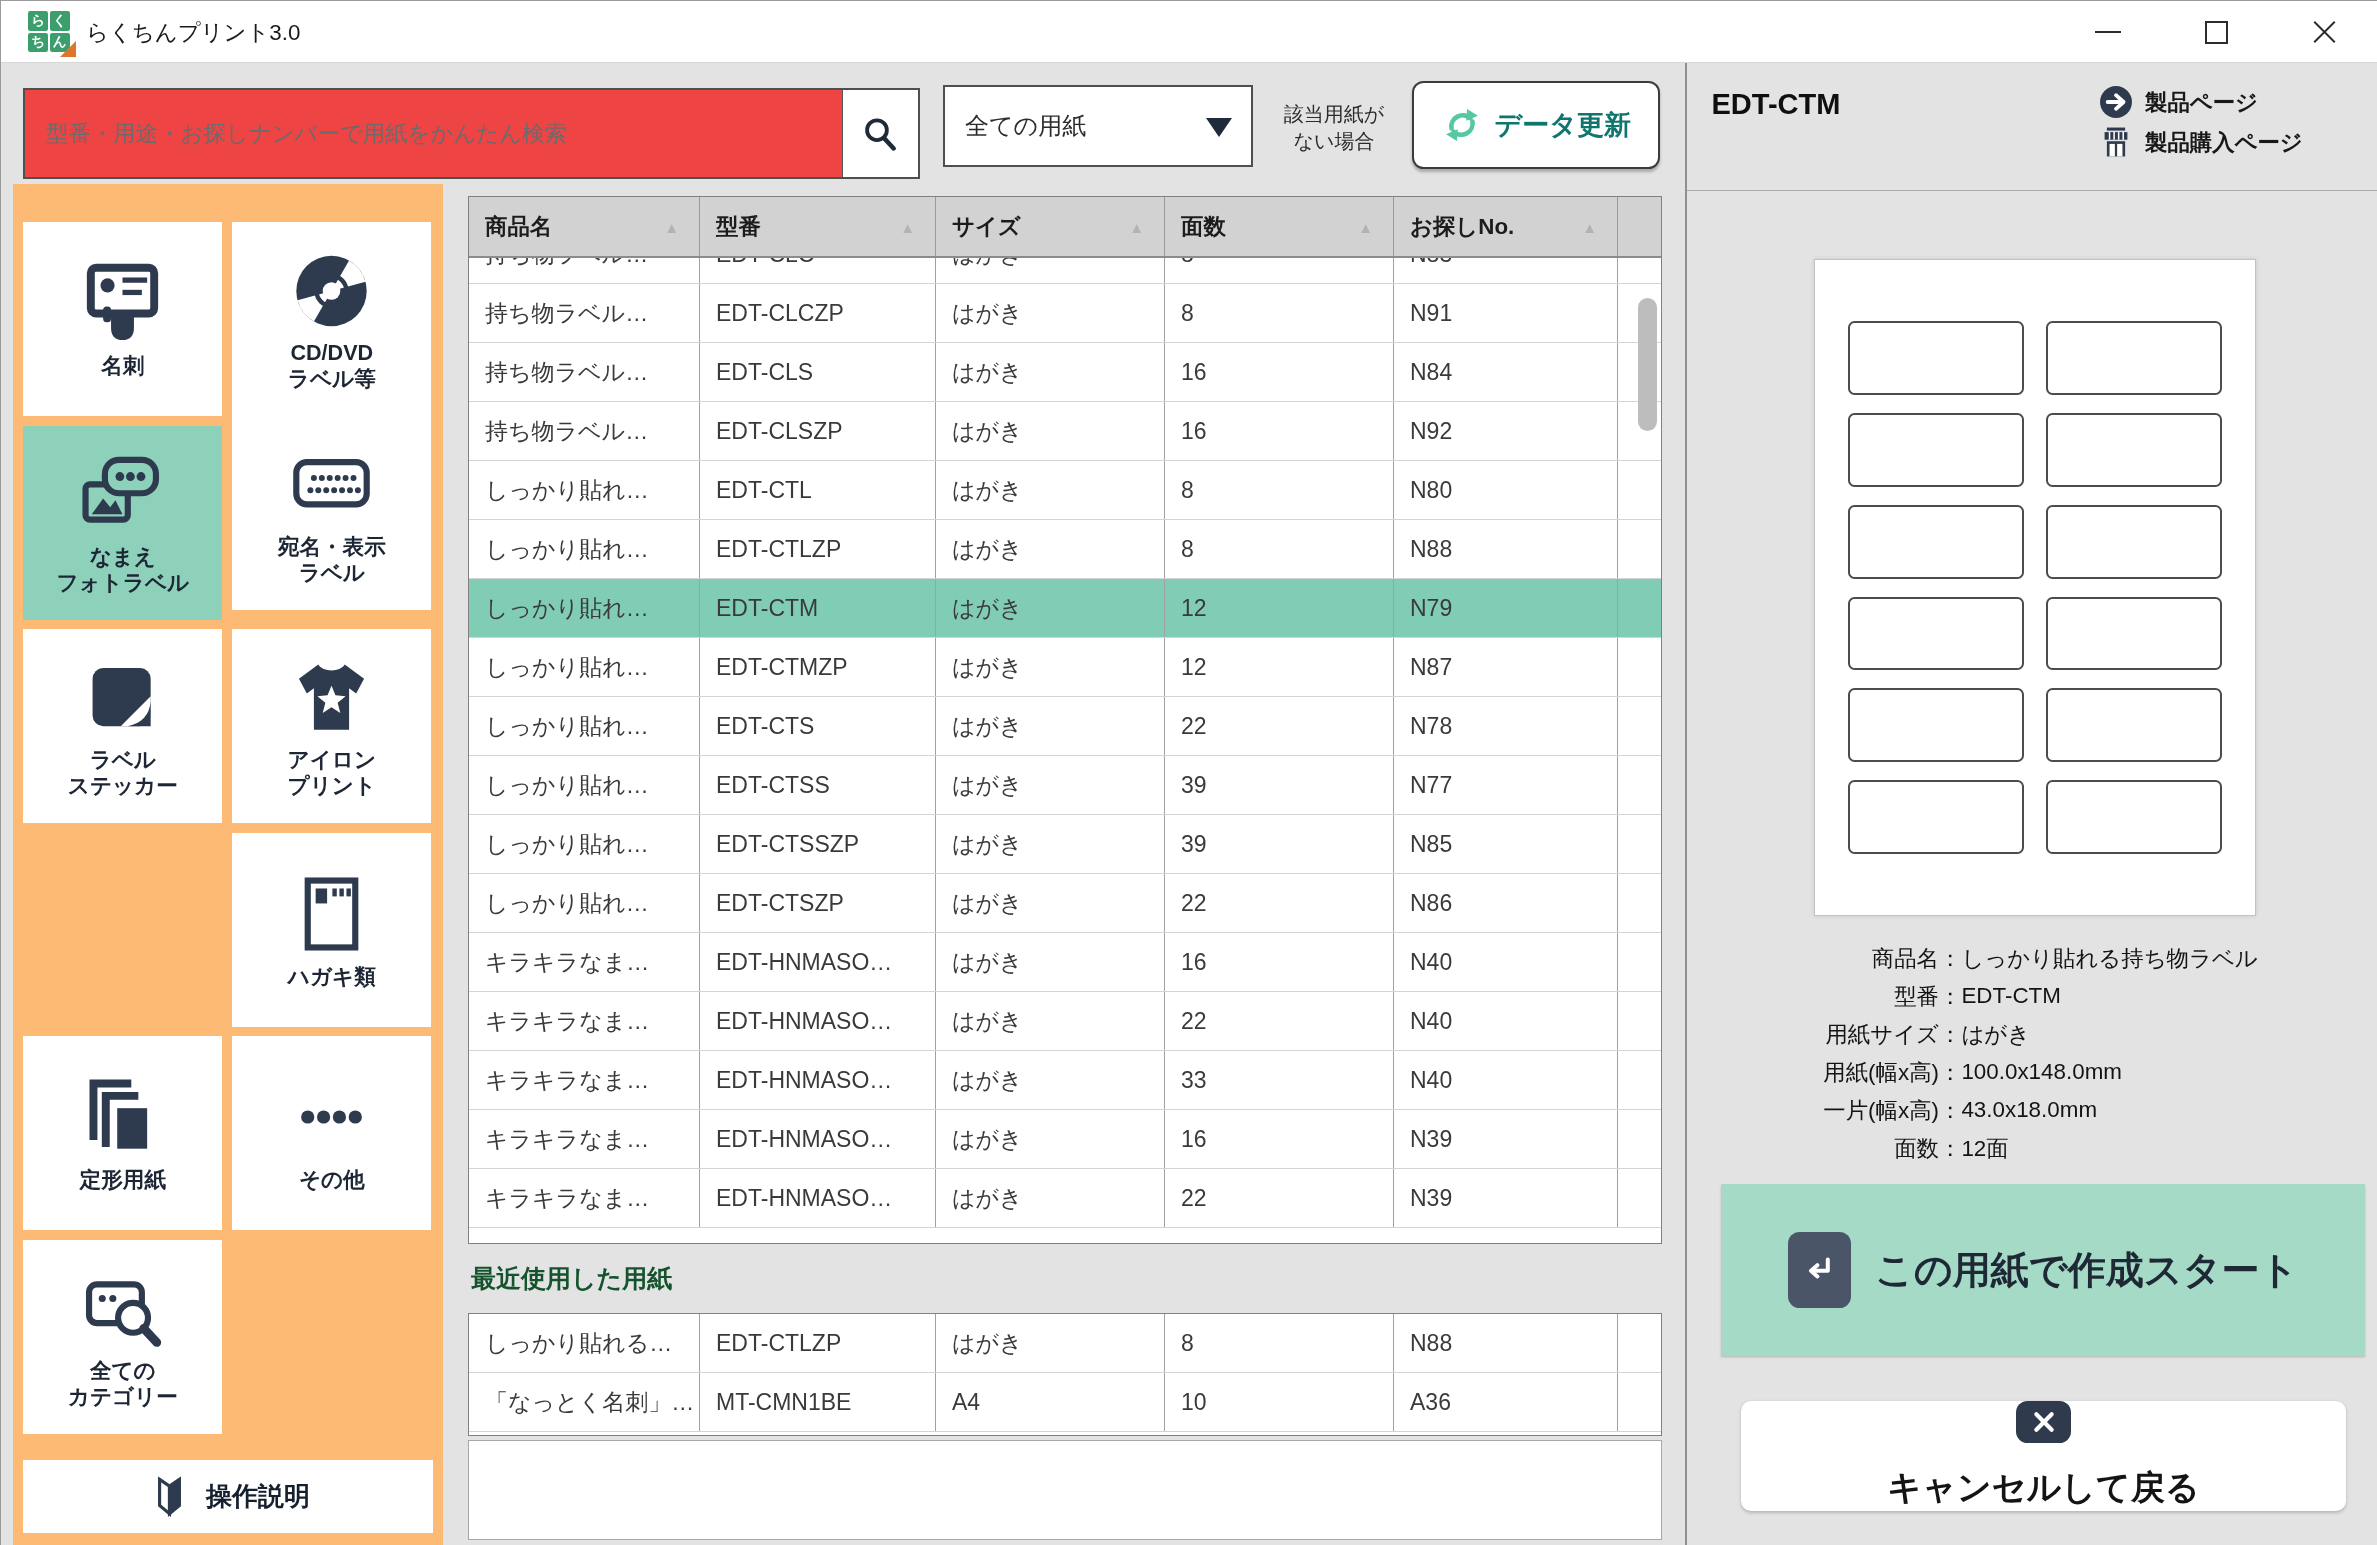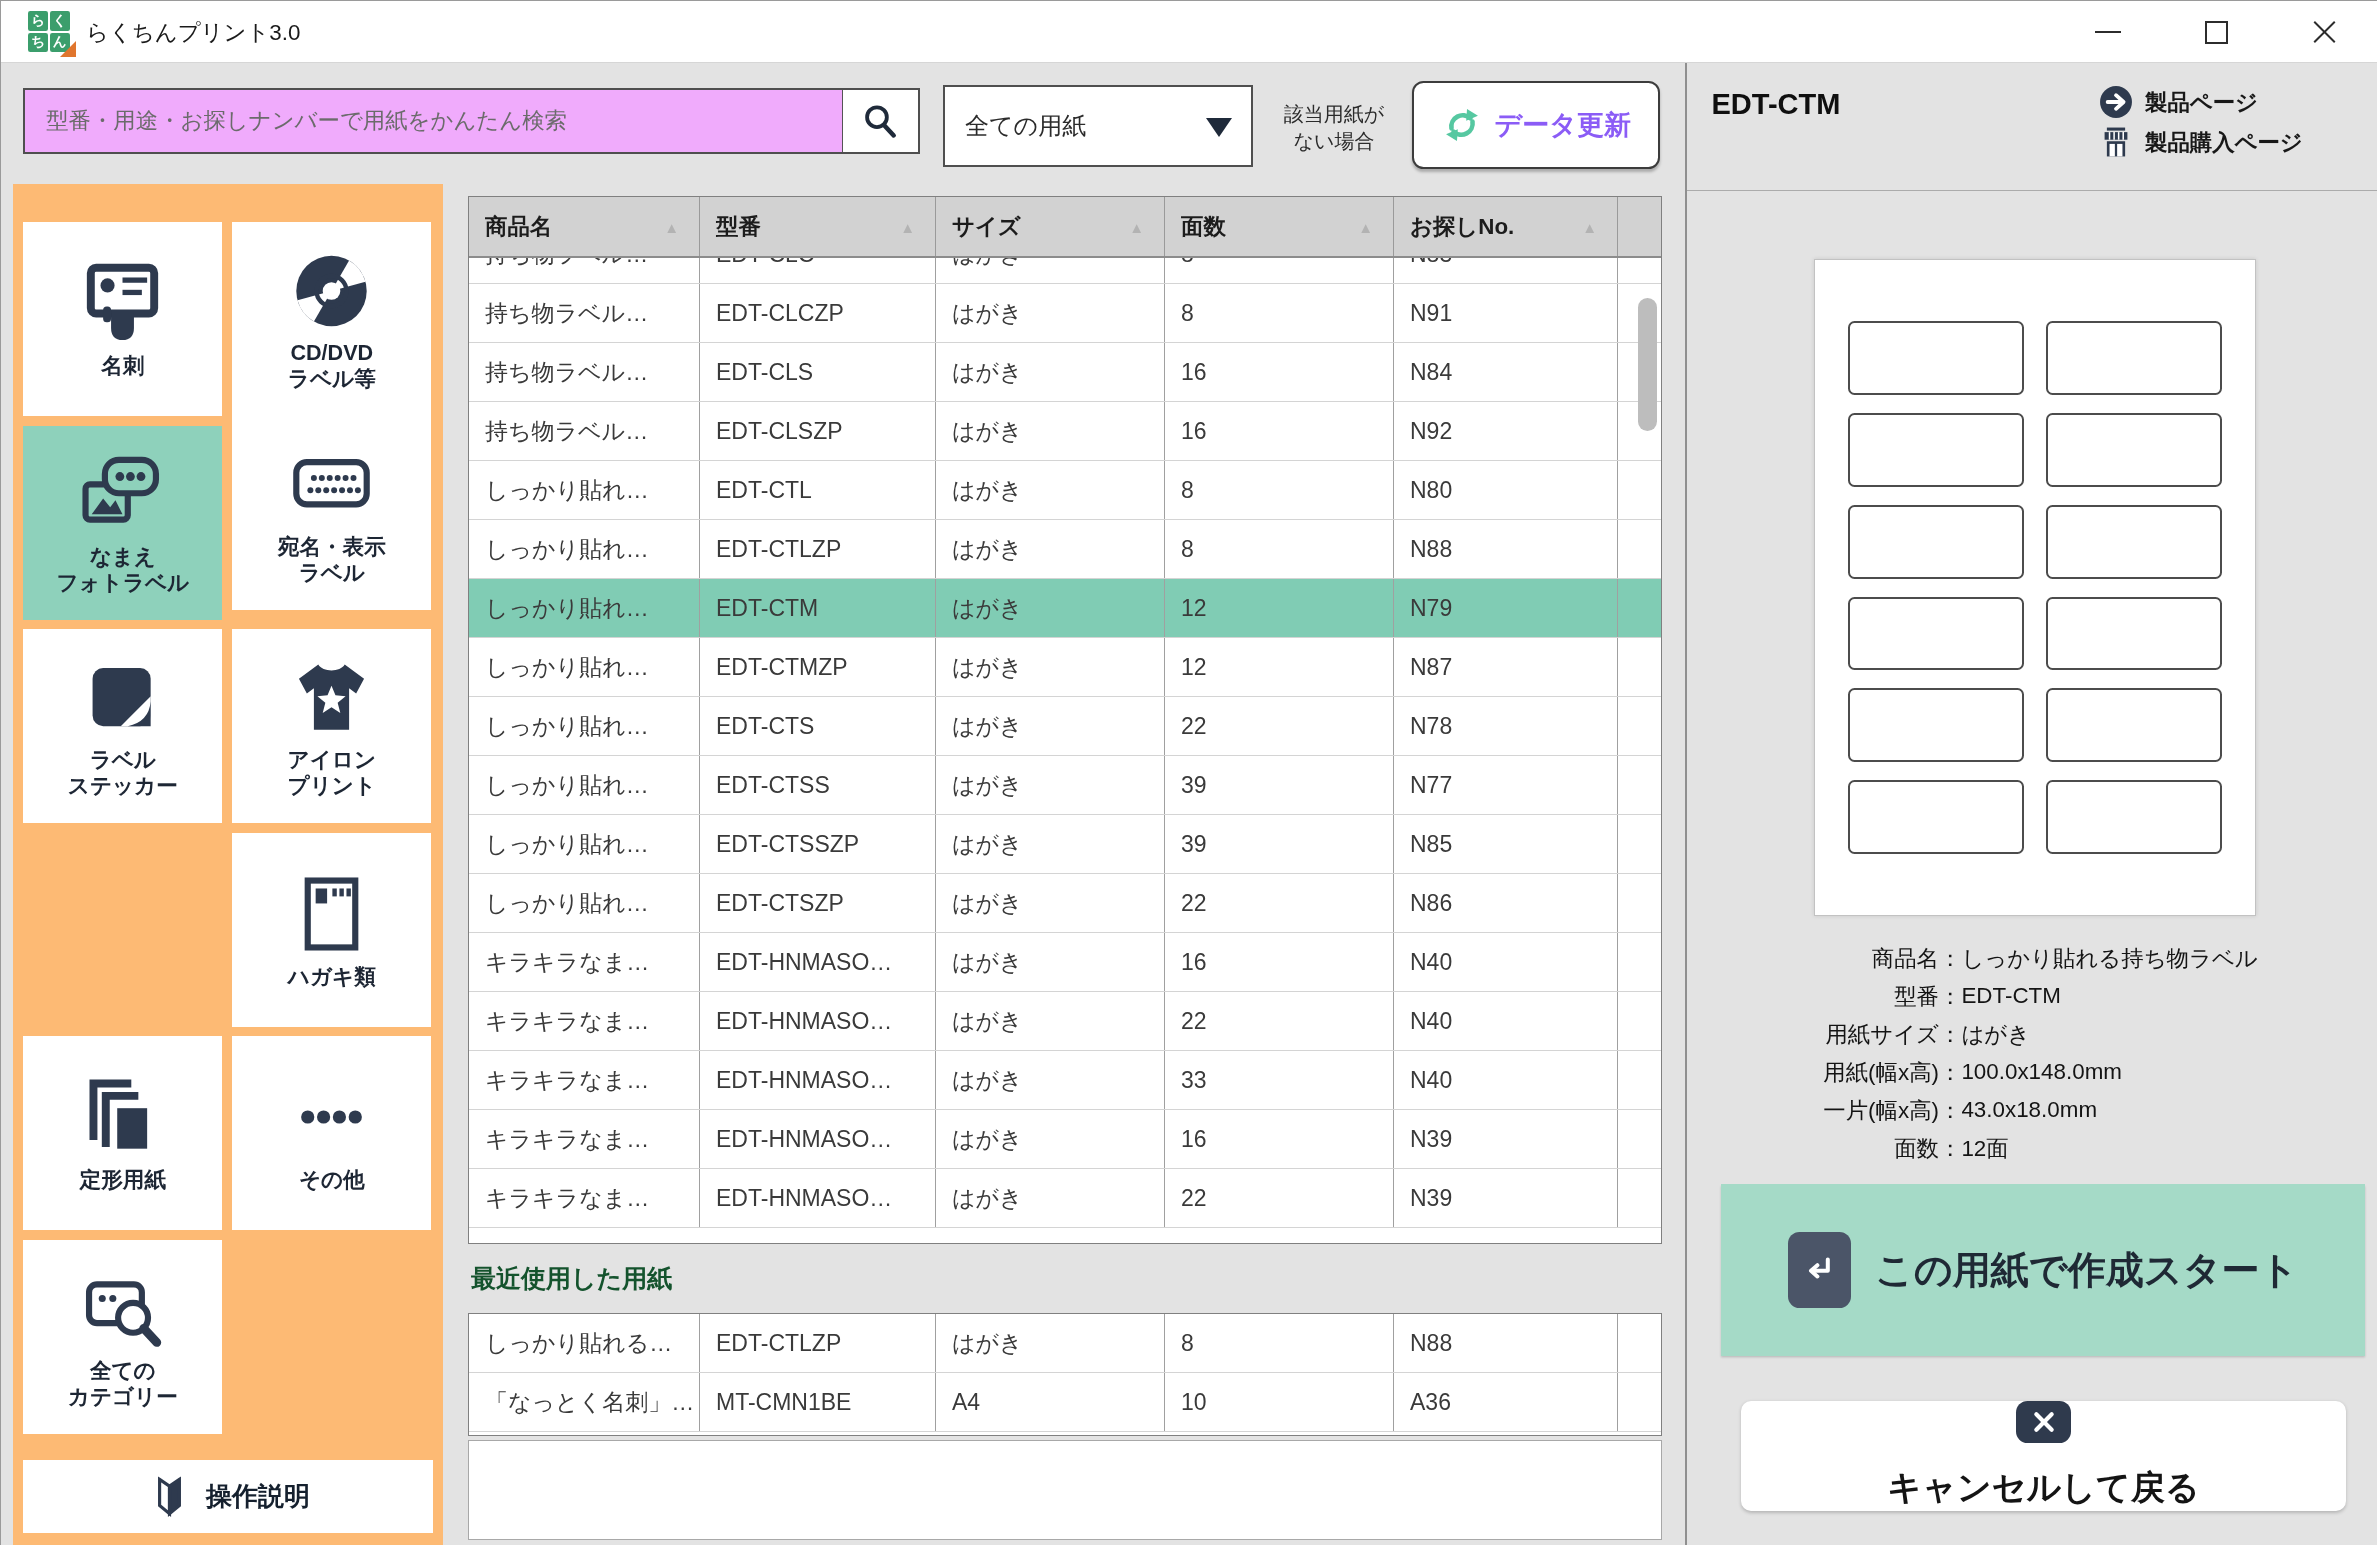--- a/index.html
+++ b/index.html
@@ -27,41 +27,41 @@
   .wc { width:108px; height:62px; display:flex; align-items:center; justify-content:center; }
   .glyph-min { width:26px; border-top:2.9px solid #2c2c2c; }
   .glyph-max { width:23px; height:23px; border:2.9px solid #2c2c2c; }
   .glyph-close { position:relative; width:26px; height:26px; }
   .glyph-close::before,.glyph-close::after { content:""; position:absolute; left:-1.4px; top:11.5px;
     width:29px; border-top:2.9px solid #2c2c2c; }
   .glyph-close::before { transform:rotate(45deg); }
   .glyph-close::after  { transform:rotate(-45deg); }
 
   
-  .searchbox { position:absolute; left:21.6px; top:87px; width:897px; height:66px;
-    background:#f0abfc; border:2.2px solid #4f4f4f; display:flex; }
+  .searchbox { position:absolute; left:21.6px; top:87px; width:897px; height:91px;
+    background:#ef4444; border:2.2px solid #4f4f4f; display:flex; }
   .searchbox input { flex:1; border:none; outline:none; background:transparent;
     font-family:inherit; font-size:22.4px; color:#333; padding:0 14.4px 0 21.6px; }
   .searchbox input::placeholder { color:#6b6b6b; opacity:1; }
   .search-btn { width:76px; border-left:1.4px solid #555; display:flex;
     align-items:center; justify-content:center; background:#fff; cursor:pointer; }
   .dropdown { position:absolute; left:942px; top:84px; width:310px; height:82px;
     background:#fff; border:2.2px solid #4f4f4f; display:flex; align-items:center;
     padding-left:20px; font-size:24px; color:#2b2b2b; }
   .dd-arrow { position:absolute; right:19px; top:50%; margin-top:-8px;
     width:0; height:0; border-left:13.7px solid transparent; border-right:13.7px solid transparent;
     border-top:19px solid #1f2a3a; }
   .note { position:absolute; left:1261px; top:91px; width:144px; height:72px;
     display:flex; align-items:center; justify-content:center; text-align:center;
     font-size:20px; color:#2b2b2b; white-space:pre-line; line-height:1.35; }
   .update-btn { position:absolute; left:1411px; top:80px; width:248px; height:88px;
     background:#fff; border:2.9px solid #3c3c3c; border-radius:11.5px;
     display:flex; align-items:center; justify-content:center; gap:11.5px;
     box-shadow:0 2.2px 2.9px rgba(0,0,0,.25); cursor:pointer; }
-  .update-btn .label { font-size:27px; font-weight:700; color:#8b5cf6; }
+  .update-btn .label { font-size:27px; font-weight:700; color:#0f766e; }
 
   
   .sidebar { position:absolute; left:12.3px; top:183px; width:430px; height:1362px;
     background:#fdba74; }
   .tile { position:absolute; width:199px; height:194px; background:#fff;
     display:flex; flex-direction:column; align-items:center; justify-content:center;
     gap:5.8px; cursor:pointer; }
   .tile.selected { background:#8ed1bb; }
   .tile .t-label { font-size:21.6px; font-weight:700; color:#1d2634; text-align:center;
     white-space:pre-line; line-height:1.18; }

